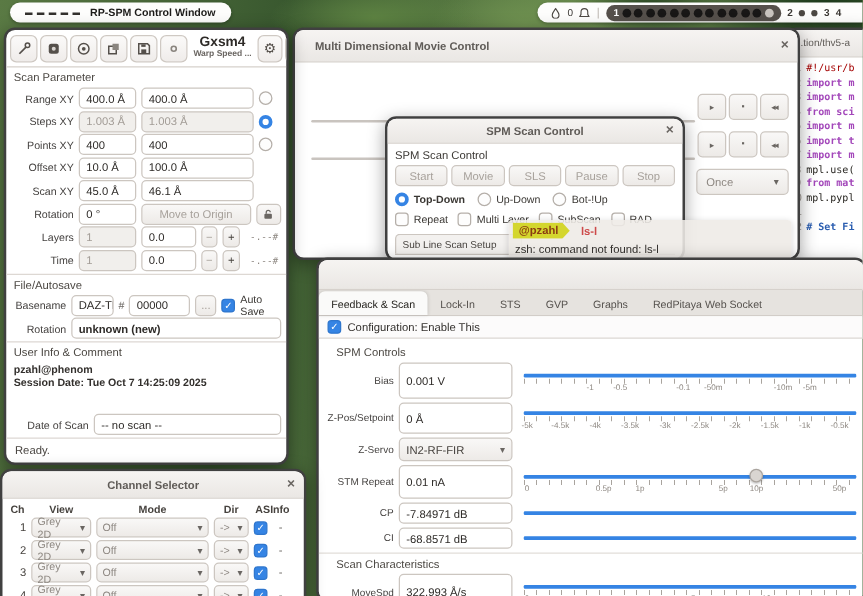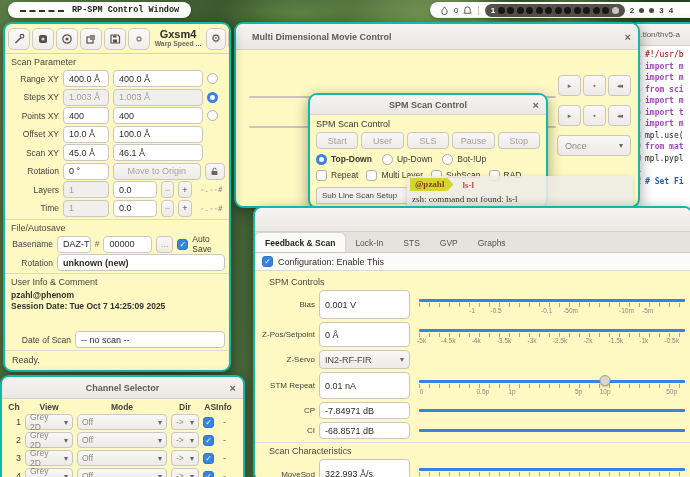--- a/index.html
+++ b/index.html
@@ -7,21 +7,21 @@
   body{position:relative;font-family:"Liberation Sans",sans-serif;background:#50703e;
     -webkit-font-smoothing:antialiased}
   .desktop{position:absolute;inset:0;
     background:
       radial-gradient(90px 30px at 520px 6px,#24401f 0%,transparent 70%),
       radial-gradient(120px 40px at 300px 14px,#5d8242 0%,transparent 70%),
       radial-gradient(140px 60px at 660px 4px,#1d3a1c 0%,transparent 70%),
       radial-gradient(100px 50px at 420px 20px,#6f9150 0%,transparent 75%),
       linear-gradient(100deg,#5a7a44,#39582f 30%,#6b8d4f 62%,#2c4a28)}
   
-  .win{position:absolute;background:#fef9c3;border:2px solid #14b8a6;border-radius:9px;
+  .win{position:absolute;background:#ffffff;border:2px solid #404040;border-radius:9px;
     box-shadow:0 4px 14px rgba(0,0,0,.38);overflow:hidden}
   .tb{height:22px;background:linear-gradient(#f6f4f2,#eae7e4);border-bottom:1px solid #d6d1cc;
     display:flex;align-items:center;justify-content:center;position:relative;
     font-size:9px;font-weight:bold;color:#5f5b57}
   .x{position:absolute;right:7px;top:50%;transform:translateY(-50%);font-size:11px;
     color:#6a6662;cursor:default;line-height:1}
   .entry{background:#fff;border:1px solid #ccc6c0;border-radius:4px;font-size:9px;
     display:flex;align-items:center;padding:0 5px;height:17px;color:#2e2b28;white-space:nowrap;overflow:hidden}
   .entry.dis{background:#f1efec;color:#a29c96}
   .btn{background:linear-gradient(#f9f8f7,#edeae7);border:1px solid #ccc6c0;border-radius:4px;
@@ -31,21 +31,21 @@
   .rd.on{border:3.5px solid #3584e4;background:#fff}
   .cb{width:11px;height:11px;border-radius:3px;border:1px solid #b5afa9;background:#fdfdfd;flex:none;position:relative}
   .cb.on{background:#3584e4;border-color:#2f76cd}
   .cb.on::after{content:"✓";position:absolute;inset:0;color:#fff;font-size:8px;line-height:10px;text-align:center}
   .arrow{font-size:8px;color:#6a6662;margin-left:auto;padding-left:3px}
   .seclabel{font-size:9px;color:#4b4742;padding:3px 6px}
   
   .title-pill{position:absolute;left:8px;top:2px;height:16px;background:#fdfdfc;border-radius:9px;
     display:flex;align-items:center;gap:8px;padding:0 12px;box-shadow:0 1px 3px rgba(0,0,0,.3)}
   .dashline{width:44px;border-top:2px dashed #33312e;margin-top:2px}
-  .title-pill b{font-family:Liberation Mono, monospace;font-size:8.5px;color:#1d1c1a}
+  .title-pill b{font-family:Liberation Sans, sans-serif;font-size:8.5px;color:#1d1c1a}
   .status-pill{position:absolute;left:430px;right:-12px;top:2px;height:16px;background:#fdfdfc;
     border-radius:9px;display:flex;align-items:center;gap:5px;padding:0 10px;box-shadow:0 1px 3px rgba(0,0,0,.3)}
   .sp-ico{width:9px;height:9px;flex:none}
   .sp-sep{color:#b9b4ae;font-size:9px}
   .ws-pill{background:#55504b;border-radius:8px;height:13px;display:flex;align-items:center;gap:2.5px;padding:0 6px}
   .ws-num{font-size:8px;font-weight:bold;color:#fff}
   .ws-num.dark{color:#3a3733}
   .appdot{width:7px;height:7px;border-radius:50%;background:#181716;flex:none}
   .appdot.lite{background:#c9c4be}
   .appdot.sm{width:5px;height:5px;background:#4c4843}
@@ -84,31 +84,31 @@
   .spm-btns .btn{flex:1;height:17px}
   .opt{display:flex;gap:4px;font-size:8.5px;color:#3a3733}
   .optrow{display:flex;gap:10px;margin-bottom:5px}
   .optrow2{display:flex;gap:8px;margin-bottom:6px}
   .frame-tab{width:102px;height:16px;border:1px solid #ccc6c0;border-bottom:none;
     border-radius:4px 4px 0 0;background:#f3f1ef;font-size:8px;color:#47433f;
     display:flex;align-items:center;padding:0 5px}
   .sls-row{display:flex;align-items:center;gap:4px;border-top:1px solid #ccc6c0;padding-top:3px}
   
   .term{position:absolute;left:407px;top:176px;width:226px;height:34px;
-    background:rgba(238,234,230,.88);border-radius:3px;font-family:Liberation Serif, serif;
+    background:rgba(238,234,230,.88);border-radius:3px;font-family:Liberation Sans, sans-serif;
     font-size:9px;padding:1px 0;box-shadow:0 1px 5px rgba(0,0,0,.15);z-index:40}
   .pline{display:flex;align-items:center;height:15px;padding-left:3px}
   .badge{background:#d4d62e;color:#8a3c12;font-weight:bold;height:13px;line-height:13px;
     padding:0 9px 0 5px;clip-path:polygon(0 0,calc(100% - 6px) 0,100% 50%,calc(100% - 6px) 100%,0 100%)}
   .cmd{color:#cd4a4a;margin-left:9px;font-weight:bold}
   .tout{color:#33302d;padding-left:5px;height:14px;line-height:14px}
   
   .fb-tabs{height:21px;background:#e6e3df;border-bottom:1px solid #d2cdc8;display:flex;align-items:flex-end}
   .fb-tab{font-size:8.5px;color:#56524e;padding:0 10px;height:19px;display:flex;align-items:center}
-  .fb-tab.act{background:#fafaf9;border-radius:5px 5px 0 0;color:#26241f;font-weight:bold;
+  .fb-tab.act{background:#fafaf9;border-radius:5px 5px 0 0;color:#26241f;font-weight:normal;
     box-shadow:0 0 3px rgba(0,0,0,.15)}
   .fb-config{height:18px;display:flex;align-items:center;gap:5px;padding:0 7px;
     background:#fcfbfb;border-bottom:1px solid #dcd8d4;font-size:9px;color:#33302d}
   .fb-row{display:flex;align-items:center;padding-left:4px;margin-bottom:3px}
   .fb-lab{width:56px;text-align:right;font-size:8px;color:#454240;flex:none;white-space:nowrap}
   .fb-box{width:91px;margin-left:4px;flex:none;height:100%;align-items:center}
   .slider{flex:1;position:relative;margin:0 6px 0 9px;height:100%}
   .sl-line{position:absolute;left:0;right:0;height:2.5px;background:#3584e4;border-radius:1px}
   .sl-ticks{position:absolute;left:0;right:0;height:4px;
     background:repeating-linear-gradient(90deg,#a9a49e 0 1px,transparent 1px 10px)}
@@ -213,21 +213,21 @@
 
 <div class="win" style="left:308px;top:93px;width:240px;height:116px;z-index:20">
   <div class="tb" style="height:20px">
     <span>SPM Scan Control</span>
     <span class="x">×</span>
   </div>
   <div class="spm-body">
     <div style="font-size:9px;color:#3a3733">SPM Scan Control</div>
     <div class="spm-btns">
       <div class="btn dim">Start</div>
-      <div class="btn dim">User</div>
+      <div class="btn dim">Movie</div>
       <div class="btn dim">SLS</div>
       <div class="btn dim">Pause</div>
       <div class="btn dim">Stop</div>
     </div>
     <div class="optrow">
       <label class="opt">
           <span class="rd on"></span>
           <b>Top-Down</b>
         </label>
       <label class="opt">
@@ -276,20 +276,21 @@
 </div>
 
 <div class="win" style="left:253px;top:206px;width:440px;height:276px;z-index:50">
   <div class="tb" style="height:24px"></div>
   <div class="fb-tabs">
     <div class="fb-tab act">Feedback &amp; Scan</div>
     <div class="fb-tab">Lock-In</div>
     <div class="fb-tab">STS</div>
     <div class="fb-tab">GVP</div>
     <div class="fb-tab">Graphs</div>
+    <div class="fb-tab">RedPitaya Web Socket</div>
   </div>
   <div class="fb-config">
     <span class="cb on"></span>
     <span>Configuration: Enable This</span>
   </div>
   <div style="padding-top:3px">
     <div class="seclabel" style="padding-left:14px">SPM Controls</div>
 
     <div class="fb-row" style="height:29px">
       <span class="fb-lab">Bias</span>

